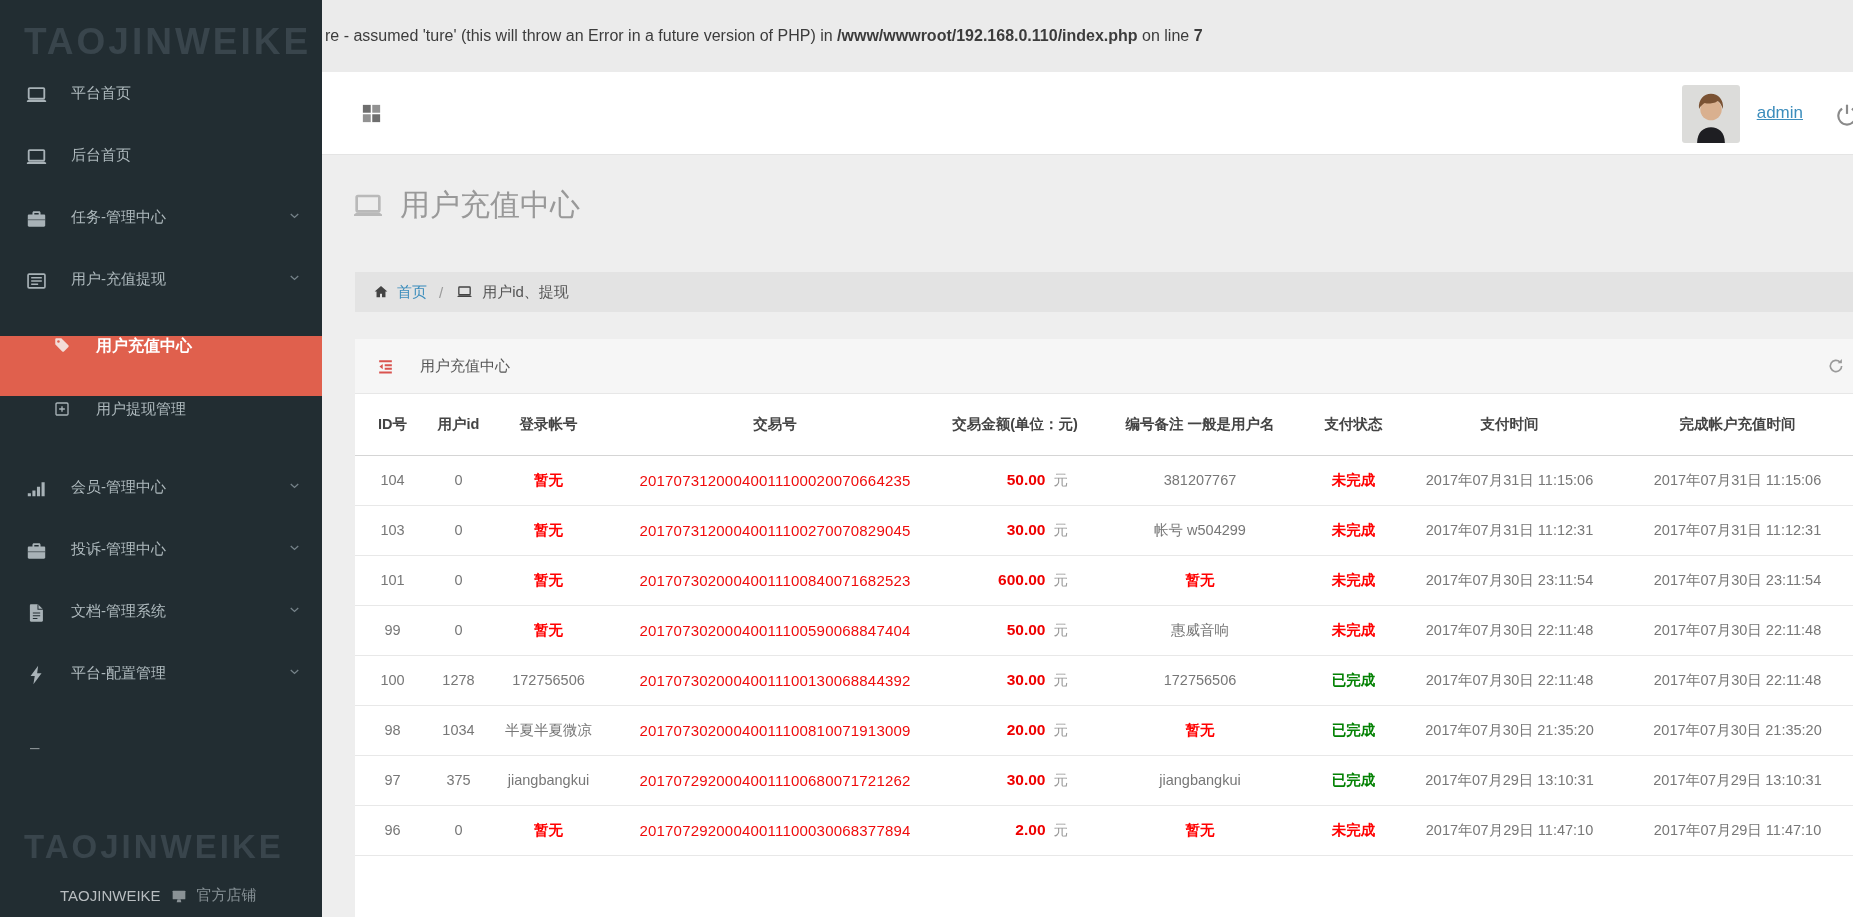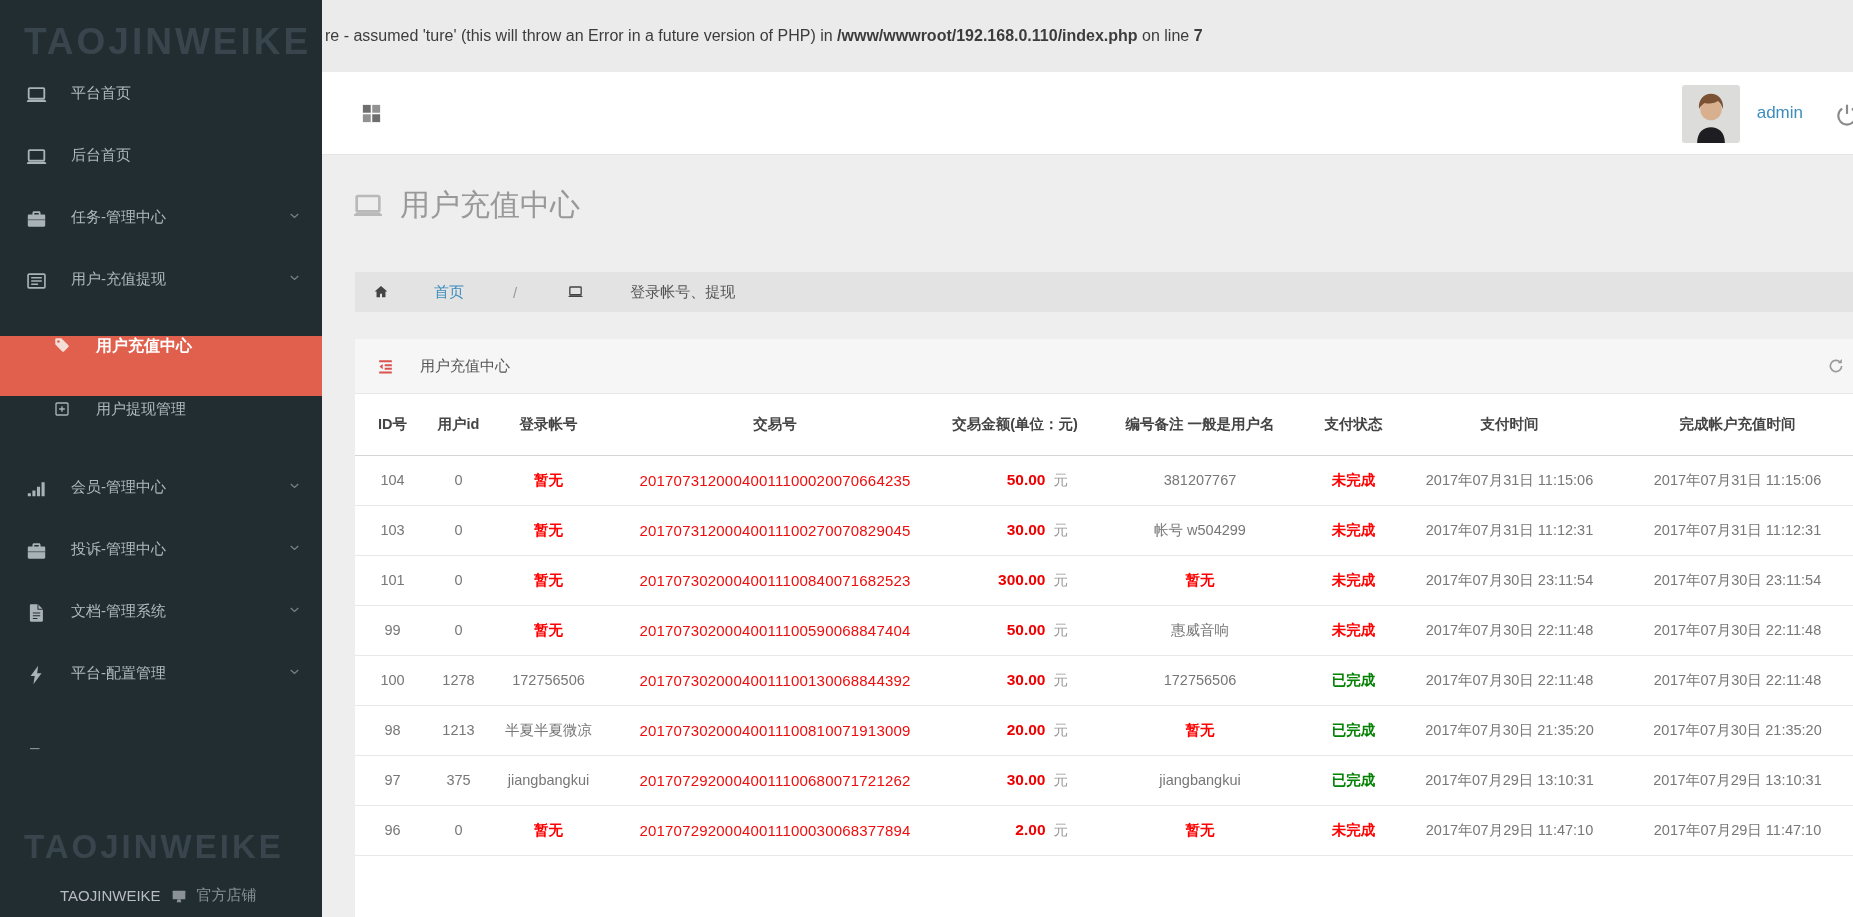--- a/index.html
+++ b/index.html
@@ -31,29 +31,29 @@
 
   
   .main { position:absolute; left:322px; top:0; right:0; bottom:0; }
   .warning-bar { height:72px; background:#ebebeb; display:flex; align-items:center; padding-left:3px; font-size:16px; color:#3c3c3c; white-space:nowrap; overflow:hidden; }
   .warning-bar b { font-weight:bold; }
 
   .topbar { height:83px; background:#ffffff; border-bottom:1px solid #e4e4e4; position:relative; }
   .grid-btn { position:absolute; left:38px; top:30px; width:23px; height:23px; color:#6e6e6e; cursor:pointer; }
   .avatar { position:absolute; right:113px; top:13px; width:58px; height:58px; border-radius:3px; overflow:hidden; cursor:pointer; }
   .avatar svg { width:100%; height:100%; display:block; }
-  .admin-name { position:absolute; right:50px; top:31px; font-size:17px; color:#3c8dbc; cursor:pointer; }
+  .admin-name { position:absolute; right:50px; top:31px; font-size:17px; color:#3c8dbc; cursor:pointer;text-decoration:underline; }
   .power-btn { position:absolute; right:-7px; top:30px; width:26px; height:26px; color:#8a8a8a; cursor:pointer; }
 
   .content { position:absolute; top:155px; left:0; right:0; bottom:0; background:#eeeeee; overflow:hidden; }
   .page-heading { padding:30px 0 0 28px; display:flex; align-items:center; }
   .heading-icon { width:36px; height:32px; color:#b9b9b9; margin-right:14px; }
   .page-title { font-size:30px; color:#999999; }
 
-  .breadcrumb { margin:46px 0 0 33px; height:40px; background:#e3e3e3; display:flex; align-items:center; padding-left:17px; font-size:15px; color:#555555;gap:37px; }
+  .breadcrumb { margin:46px 0 0 33px; height:40px; background:#e3e3e3; display:flex; align-items:center; padding-left:17px; font-size:15px; color:#555555; }
   .bc-home-icon { width:18px; height:16px; color:#444444; margin-right:7px; }
   .bc-home { color:#3c8dbc; cursor:pointer; }
   .bc-sep { color:#9a9a9a; margin:0 12px; }
   .bc-page-icon { width:19px; height:16px; color:#444444; margin-right:8px; }
 
   .panel { margin:27px 0 0 33px; background:#ffffff; min-height:580px; }
   .panel-header { height:55px; background:#f6f6f6; border-bottom:1px solid #e7e7e7; display:flex; align-items:center; padding:0 20px; position:relative; }
   .panel-icon { width:21px; height:19px; color:#d9534f; }
   .panel-title { font-size:15px; color:#555555; margin-left:24px; }
   .refresh-btn { position:absolute; right:8px; top:18px; width:18px; height:18px; color:#9a9a9a; cursor:pointer; }
@@ -263,21 +263,21 @@
           </svg>
         </span>
       <span class="bc-home">首页</span>
       <span class="bc-sep">/</span>
       <span class="svg-icon bc-page-icon">
           <svg viewBox="0 0 24 24">
             <rect x="3.5" y="4.5" width="17" height="11.5" rx="1" fill="none" stroke="currentColor" stroke-width="2"></rect>
             <path d="M1.5 19.5h21v-1.2l-2-1.4H3.5l-2 1.4z" fill="currentColor"></path>
           </svg>
         </span>
-      <span>登录帐号、提现</span>
+      <span>用户id、提现</span>
     </div>
 
     <div class="panel">
       <div class="panel-header">
         <span class="svg-icon panel-icon">
             <svg viewBox="0 0 24 24">
               <path fill="currentColor" d="M4 4h16v2.6H4zM11 9h9v2.6h-9zM11 13.6h9v2.6h-9zM4 18.2h16v2.6H4zM8.5 8.8v6.6L4.4 12.1z"></path>
             </svg>
           </span>
         <span class="panel-title">用户充值中心</span>
@@ -334,21 +334,21 @@
               <td>帐号 w504299</td>
               <td class="status-undone">未完成</td>
               <td>2017年07月31日 11:12:31</td>
               <td>2017年07月31日 11:12:31</td>
             </tr>
             <tr>
               <td>101</td>
               <td>0</td>
               <td class="missing">暂无</td>
               <td class="txn">20170730200040011100840071682523</td>
-              <td class="amount-cell"><span class="amt">300.00</span><span class="unit">元</span></td>
+              <td class="amount-cell"><span class="amt">600.00</span><span class="unit">元</span></td>
               <td class="missing">暂无</td>
               <td class="status-undone">未完成</td>
               <td>2017年07月30日 23:11:54</td>
               <td>2017年07月30日 23:11:54</td>
             </tr>
             <tr>
               <td>99</td>
               <td>0</td>
               <td class="missing">暂无</td>
               <td class="txn">20170730200040011100590068847404</td>
@@ -364,21 +364,21 @@
               <td>172756506</td>
               <td class="txn">20170730200040011100130068844392</td>
               <td class="amount-cell"><span class="amt">30.00</span><span class="unit">元</span></td>
               <td>172756506</td>
               <td class="status-done">已完成</td>
               <td>2017年07月30日 22:11:48</td>
               <td>2017年07月30日 22:11:48</td>
             </tr>
             <tr>
               <td>98</td>
-              <td>1213</td>
+              <td>1034</td>
               <td>半夏半夏微凉</td>
               <td class="txn">20170730200040011100810071913009</td>
               <td class="amount-cell"><span class="amt">20.00</span><span class="unit">元</span></td>
               <td class="missing">暂无</td>
               <td class="status-done">已完成</td>
               <td>2017年07月30日 21:35:20</td>
               <td>2017年07月30日 21:35:20</td>
             </tr>
             <tr>
               <td>97</td>

